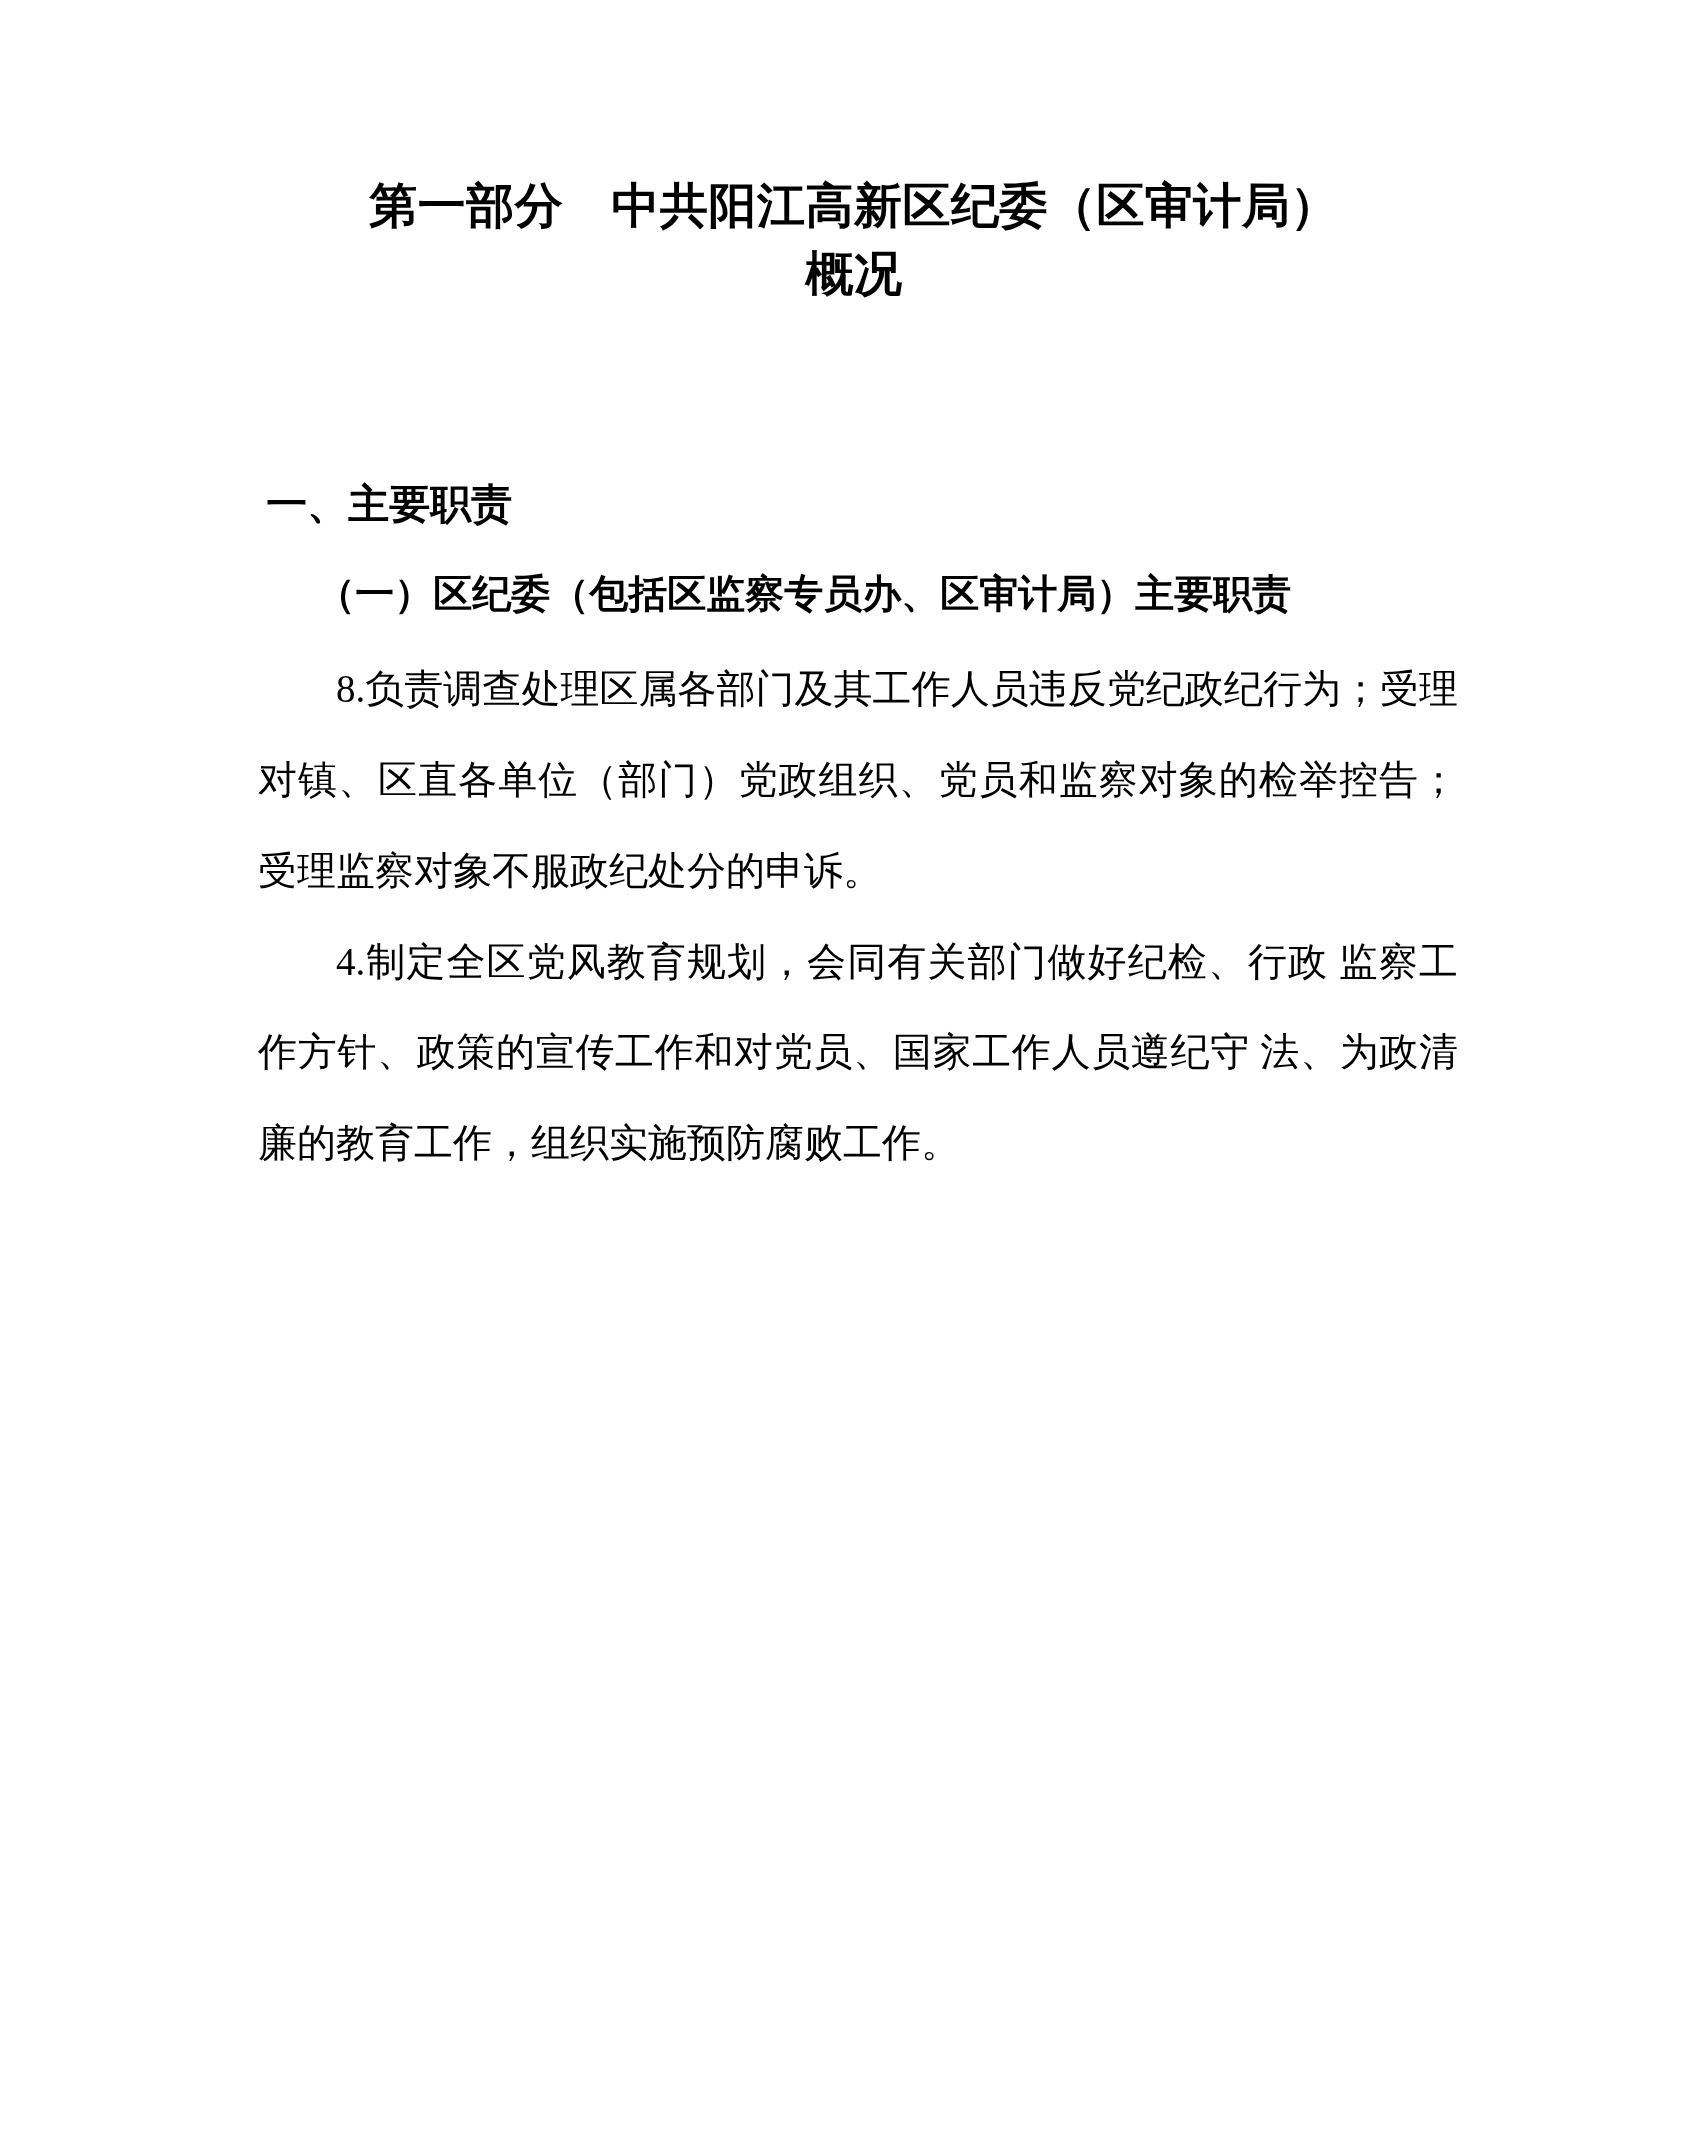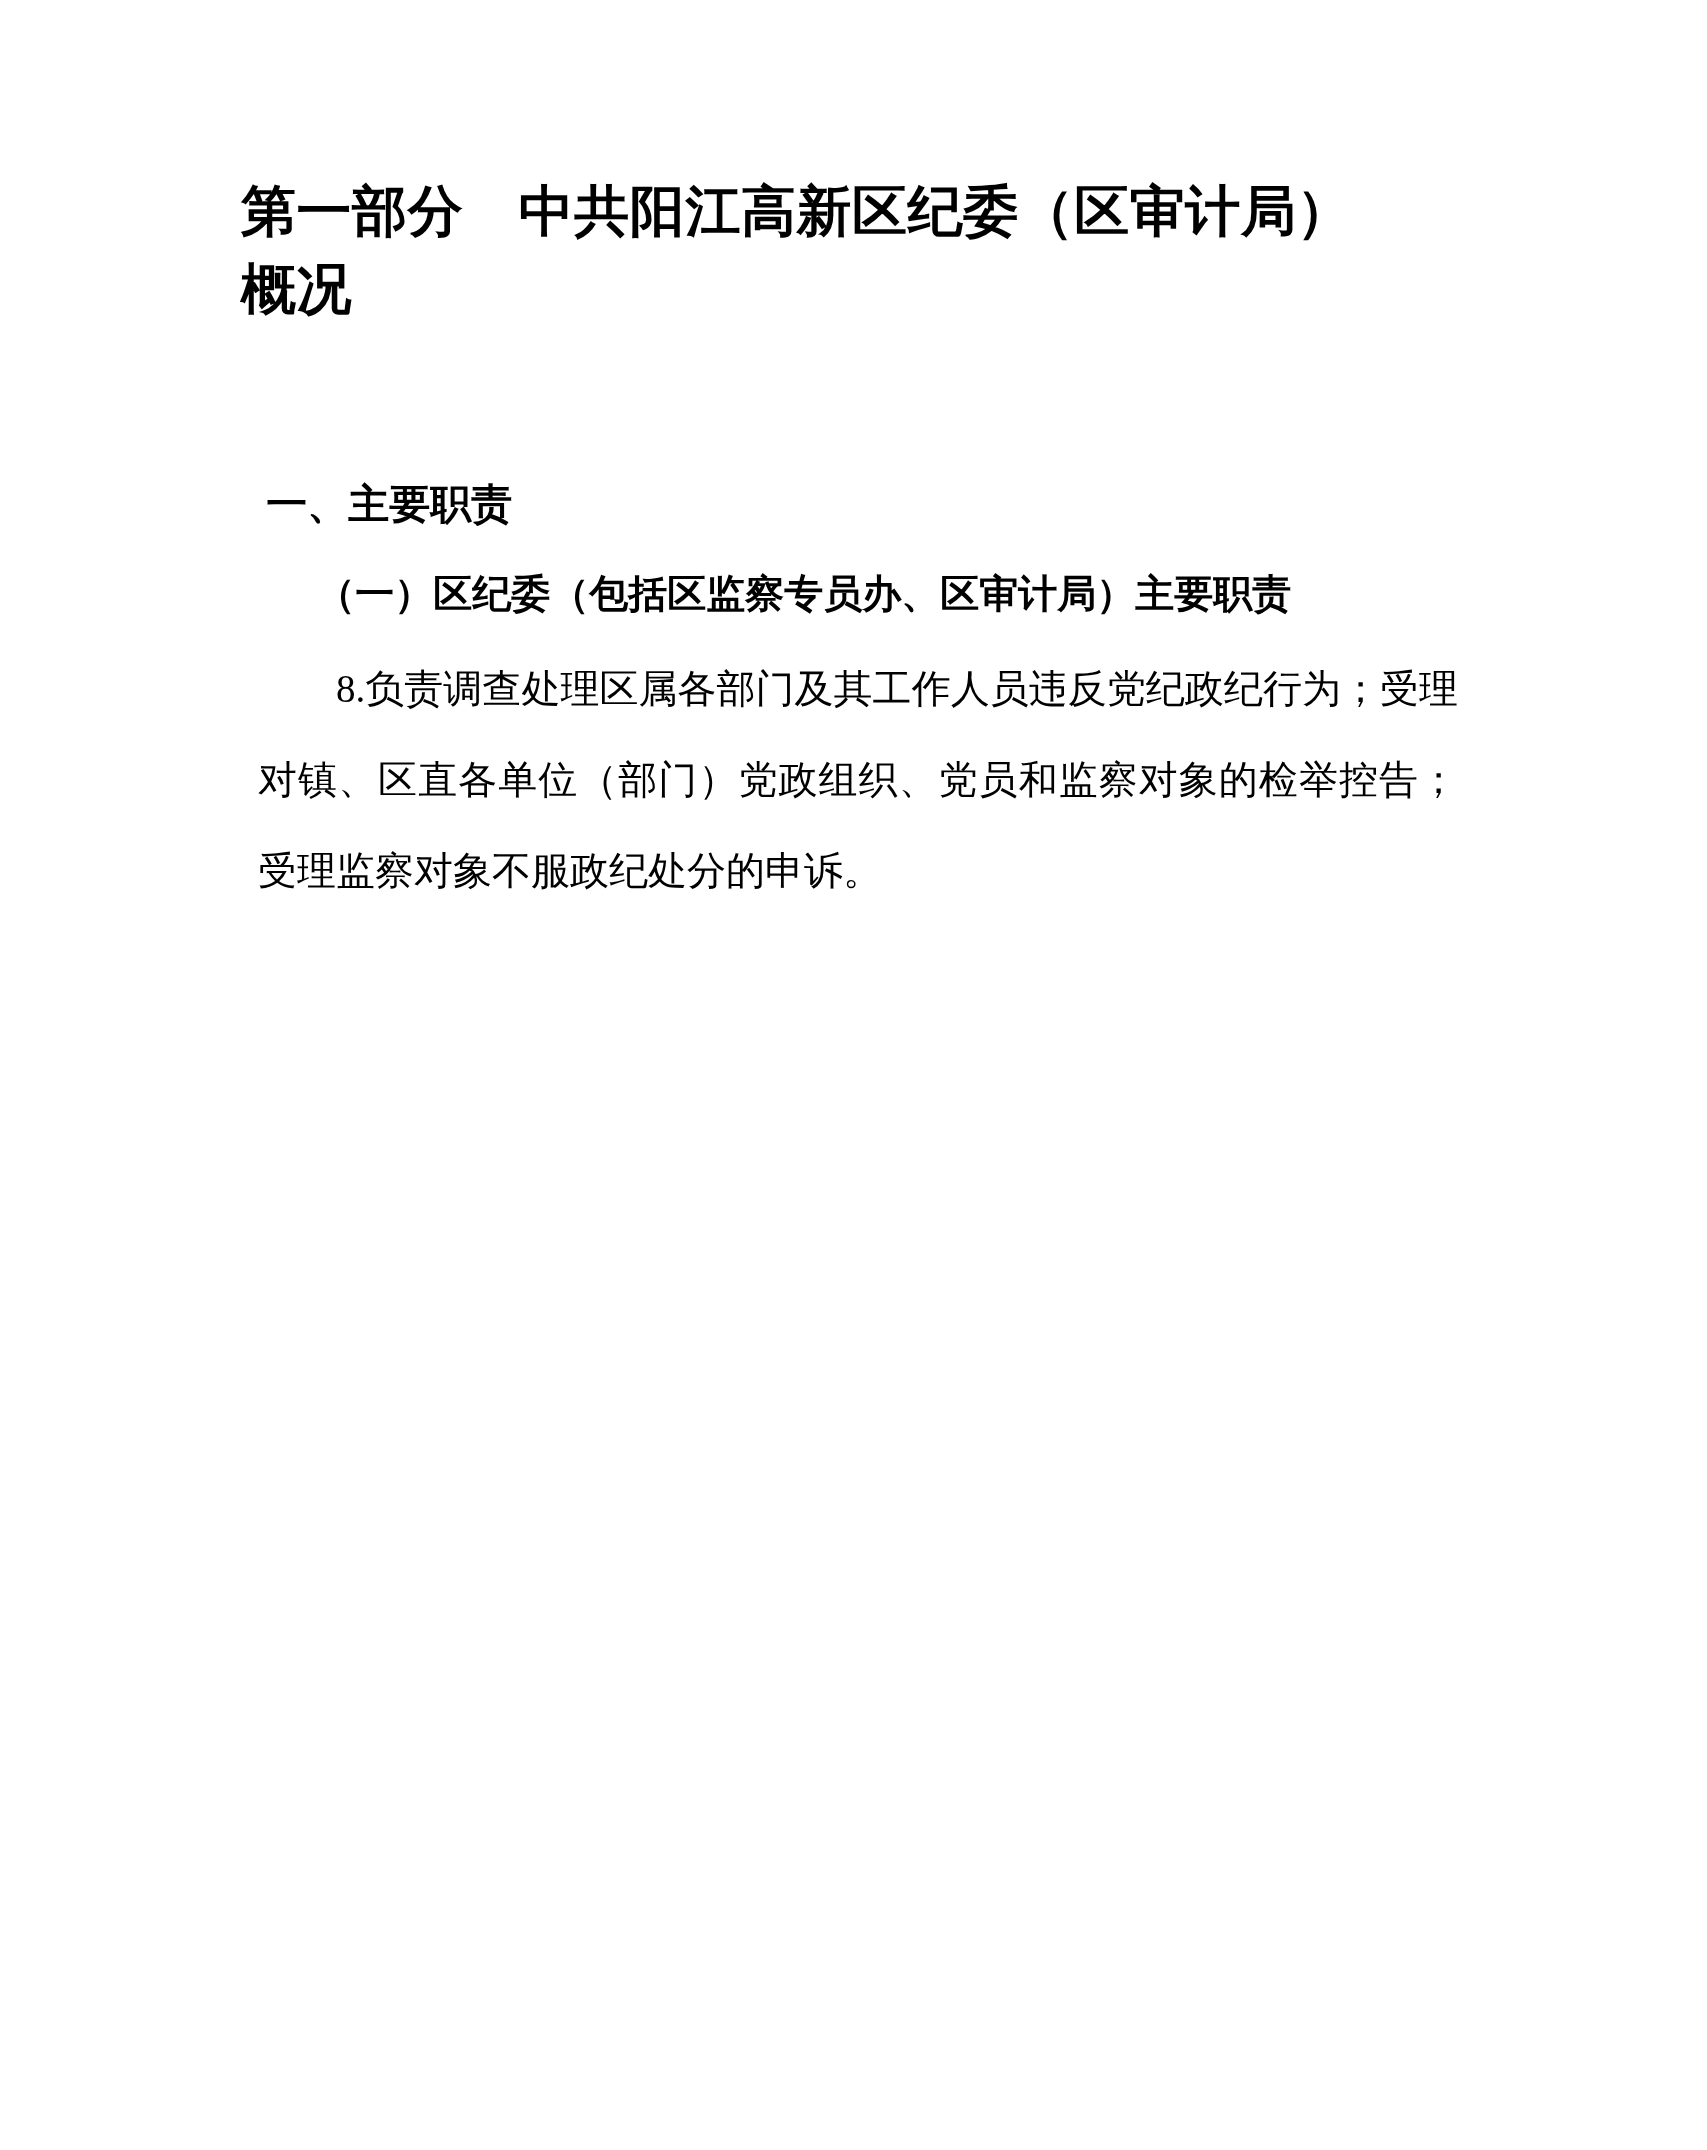--- a/index.html
+++ b/index.html
@@ -22,24 +22,24 @@
     box-sizing: border-box;
     overflow: hidden;
   }
 
   
   .doc-title {
     position: absolute;
     top: 172px;
     left: 241px;
     width: 1226px;
-    text-align: left;
+    text-align: center;
     font-family: "Liberation Sans", "DejaVu Sans", sans-serif;
     font-weight: 700;
-    font-size: 55px;
+    font-size: 48px;
     line-height: 1.42;
     letter-spacing: 0.01em;
     color: #000000;
   }
 
   
   .section-heading {
     position: absolute;
     top: 477px;
     left: 258px;
@@ -96,16 +96,17 @@
     <div>第一部分　中共阳江高新区纪委（区审计局）</div>
     <div>概况</div>
   </div>
 
   <div class="section-heading">一、主要职责</div>
 
   <div class="sub-heading">（一）区纪委（包括区监察专员办、区审计局）主要职责</div>
 
   <div class="body-block">
     <p class="body-para">8.负责调查处理区属各部门及其工作人员违反党纪政纪行为；受理对镇、区直各单位（部门）党政组织、党员和监察对象的检举控告；受理监察对象不服政纪处分的申诉。</p>
+    <p class="body-para">4.制定全区党风教育规划，会同有关部门做好纪检、行政 监察工作方针、政策的宣传工作和对党员、国家工作人员遵纪守 法、为政清廉的教育工作，组织实施预防腐败工作。</p>
   </div>
 
 </div>
 
 
 </body></html>

